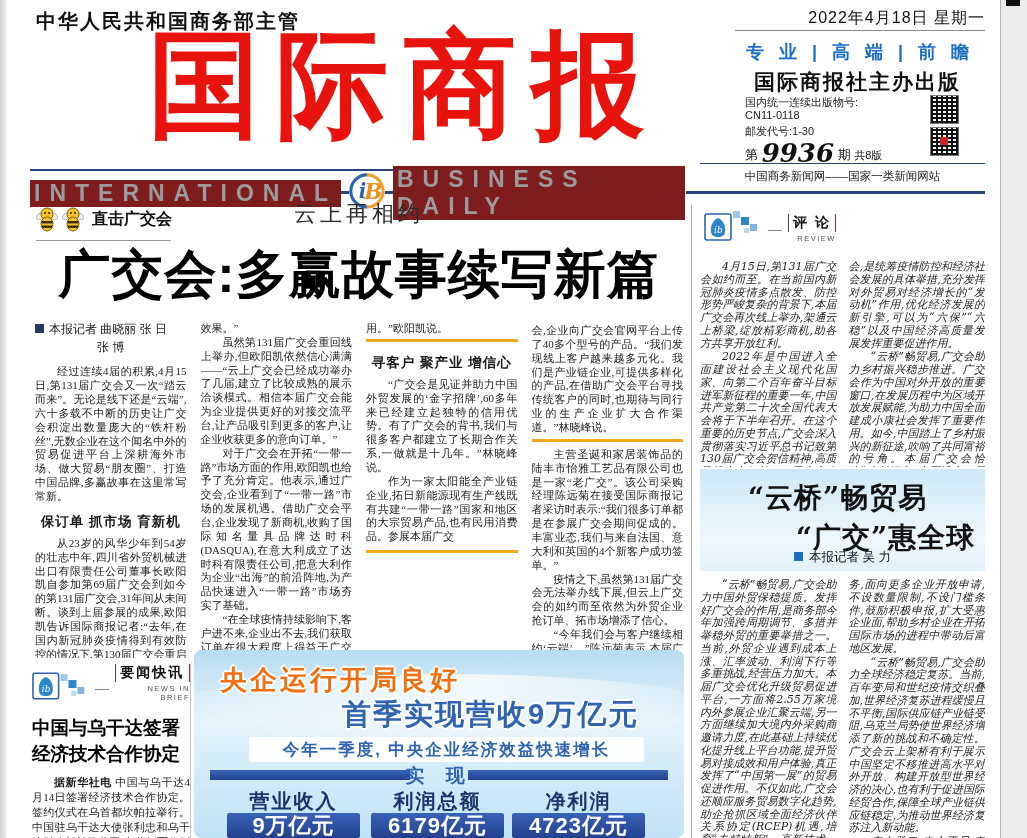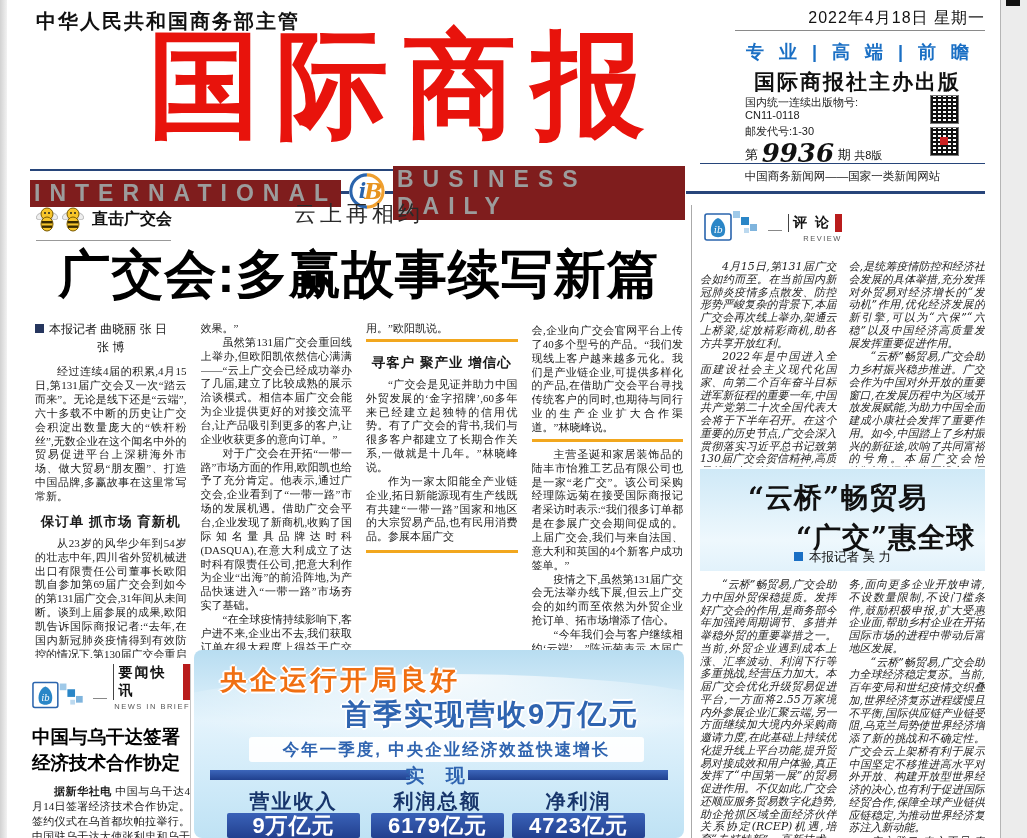--- a/index.html
+++ b/index.html
@@ -68,21 +68,21 @@
   .obox3{border:3px solid #f2a71e;border-radius:10px;padding:3px 6px 6px;margin:3px -9px 0 -9px;}
   .obox4{border:3px solid #f2a71e;border-radius:10px;padding:2px 6px 4px;margin:-3px -9px 6px -9px;}
   .obox4 p:first-child{text-indent:0;}
 
   
   .brief{position:absolute;left:32px;top:664px;width:158px;}
   .sec-header{display:flex;align-items:flex-end;gap:6px;}
   .sec-line{flex:0 0 14px;height:1px;background:#888;margin-bottom:12px;}
   .sec-labels{display:flex;flex-direction:column;}
   .sec-cn{font-family:"Liberation Sans","DejaVu Sans",sans-serif;font-size:14px;font-weight:800;letter-spacing:2px;
-          color:#111;border-left:1px solid #444;border-right:7px solid #b91c1c;padding:0 4px;}
+          color:#111;border-left:1px solid #444;border-right:1px solid #b91c1c;padding:0 4px;}
   .sec-en{font-family:"Liberation Sans","DejaVu Sans",sans-serif;font-size:7.5px;letter-spacing:1.5px;color:#555;
           text-align:right;margin-top:2px;}
   .brief-hl{margin-top:13px;font-family:"Liberation Sans","DejaVu Sans",sans-serif;font-size:18.5px;font-weight:800;
             line-height:1.4;color:#000;}
   .brief-body{margin-top:8px;font-size:11px;line-height:1.38;text-align:justify;height:92px;overflow:hidden;}
   .brief-body p{margin:0;text-indent:2em;}
   .brief-lead{font-weight:bold;font-family:"Liberation Sans","DejaVu Sans",sans-serif;}
 
   
   .ig{position:absolute;left:194px;top:650px;width:490px;height:188px;border-radius:8px;overflow:hidden;
@@ -233,21 +233,21 @@
             <p>“广交会是见证并助力中国外贸发展的‘金字招牌’,60多年来已经建立起独特的信用优势。有了广交会的背书,我们与很多客户都建立了长期合作关系,一做就是十几年。”林晓峰说。</p>
             <p>作为一家太阳能全产业链企业,拓日新能源现有生产线既有共建“一带一路”国家和地区的大宗贸易产品,也有民用消费品。参展本届广交</p>
           </div>
       </div>
     </div>
     <div class="col">
       <div class="obox4">
           <p>会,企业向广交会官网平台上传了40多个型号的产品。“我们发现线上客户越来越多元化。我们是产业链企业,可提供多样化的产品,在借助广交会平台寻找传统客户的同时,也期待与同行业的生产企业扩大合作渠道。”林晓峰说。</p>
         </div>
       <div>
-          <p>主营圣诞和家居装饰品的陆丰市怡雅工艺品有限公司也是一家“老广交”。该公司采购经理陈远菊在接受国际商报记者采访时表示:“我们很多订单都是在参展广交会期间促成的。上届广交会,我们与来自法国、意大利和英国的4个新客户成功签单。”</p>
+          <p>主营圣诞和家居装饰品的陆丰市怡雅工艺品有限公司也是一家“老广交”。该公司采购经理陈远菊在接受国际商报记者采访时表示:“我们很多订单都是在参展广交会期间促成的。丰富业态,我们与来自法国、意大利和英国的4个新客户成功签单。”</p>
           <p>疫情之下,虽然第131届广交会无法举办线下展,但云上广交会的如约而至依然为外贸企业抢订单、拓市场增添了信心。</p>
           <p>“今年我们会与客户继续相约‘云端’。”陈远菊表示,本届广交会开幕前,公司就已将一些新产品的介绍发给了老客户。“我们很早就开始筹备广交会了,向广交会官网平台上传了许多产品的详细介绍,希望能吸引到新客户,不断拓展国际市场。”</p>
         </div>
     </div>
   </div>
 
   <div class="brief">
     <div class="sec-header">
       <svg width="58" height="32" viewBox="0 0 58 32">
         <rect x="1" y="3" width="26" height="26" rx="2" fill="#fff" stroke="#2a64ad" stroke-width="1.6"></rect>

